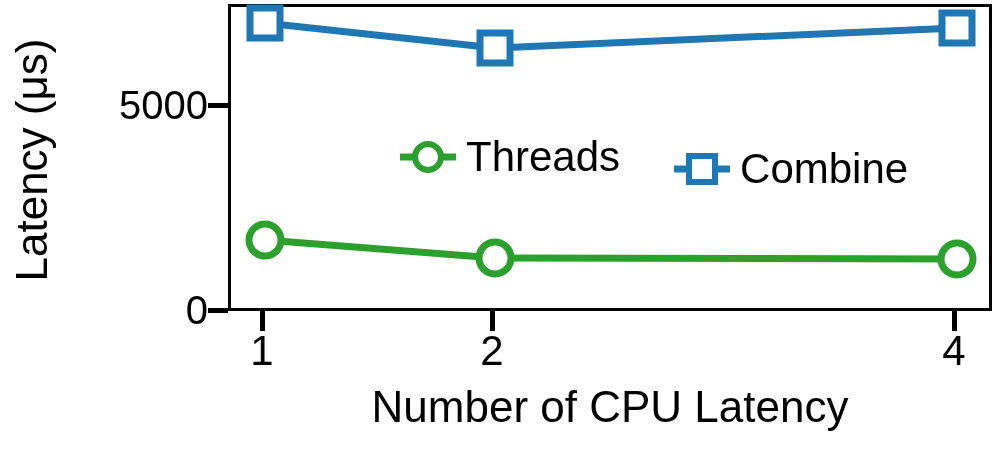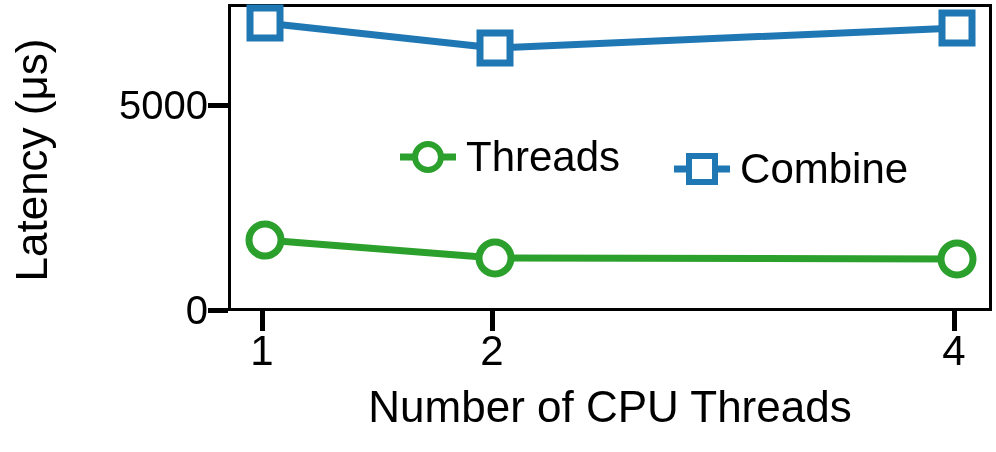--- a/index.html
+++ b/index.html
@@ -114,15 +114,15 @@
         <rect x="15" y="6" width="26" height="26" fill="#ffffff" stroke="#1f77b4" stroke-width="6"></rect>
       </svg>
       <span class="legend-label">Combine</span>
     </div>
   </div>
 
   <div class="xtick" style="left:262px;">1</div>
   <div class="xtick" style="left:492px;">2</div>
   <div class="xtick" style="left:954px;">4</div>
 
-  <div id="xlabel">Number of CPU Threads</div>
+  <div id="xlabel">Number of CPU Latency</div>
 
 </div>
 
 </body></html>

